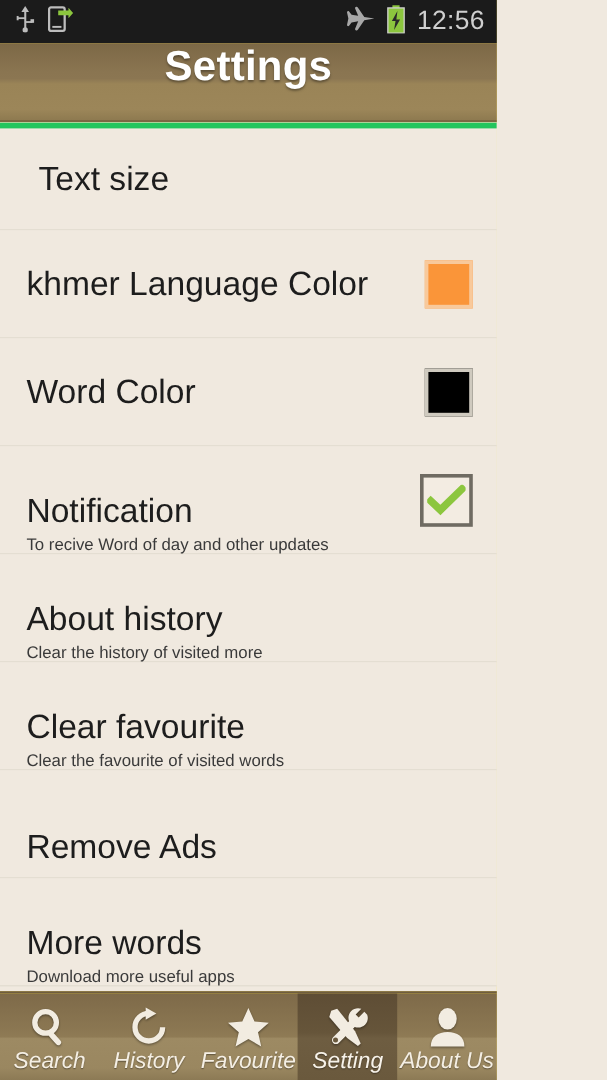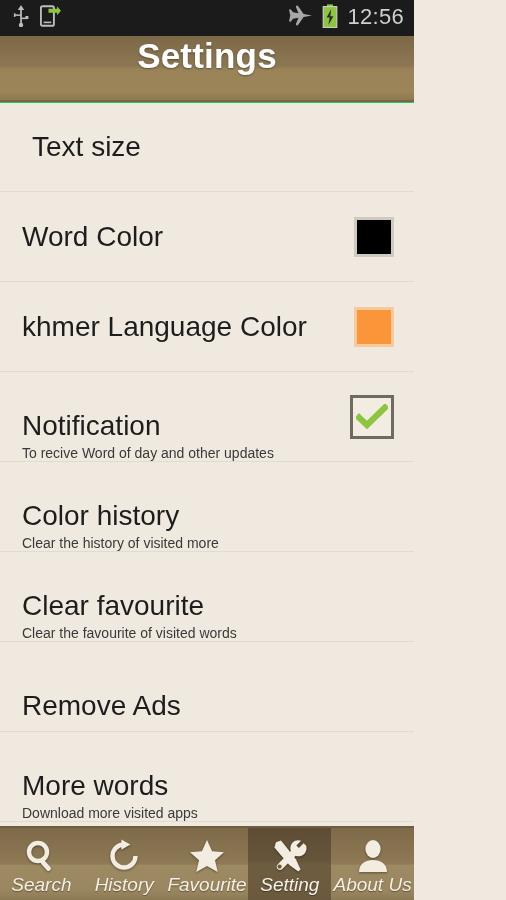--- a/index.html
+++ b/index.html
@@ -55,21 +55,21 @@
     overflow: hidden;
   }
   .row {
     position: relative;
     height: 90px;
     display: flex; align-items: center;
     padding: 0 20px 0 22px;
     border-bottom: 1px solid #e2dbcf;
     background: #f0e9df;
   }
-  .row:first-child { border-top: 1px solid #22c55e; padding-left: 32px; }
+  .row:first-child { border-top: 5px solid #22c55e; padding-left: 32px; }
   .row-texts { display: flex; flex-direction: column; justify-content: center; flex: 1 1 auto; min-width: 0; }
   .row-title {
     font-size: 28px; color: #1d1d1d; line-height: 1.12;
     font-weight: normal; white-space: nowrap; margin-top: 38px;
   }
   .row-sub {
     font-size: 14px; color: #3a3a3a; margin-top: 4px;
     white-space: nowrap;
   }
   .row.single .row-title { margin-top: 0; }
@@ -171,70 +171,70 @@
   <div class="list">
 
     <div class="row single">
       <div class="row-texts">
         <div class="row-title">Text size</div>
       </div>
     </div>
 
     <div class="row single">
       <div class="row-texts">
+        <div class="row-title">khmer Language Color</div>
+      </div>
+      <div class="swatch orange" style="background: rgb(250, 149, 57);"></div>
+    </div>
+
+    <div class="row single">
+      <div class="row-texts">
         <div class="row-title">Word Color</div>
       </div>
       <div class="swatch" style="background: rgb(0, 0, 0);"></div>
-    </div>
-
-    <div class="row single">
-      <div class="row-texts">
-        <div class="row-title">khmer Language Color</div>
-      </div>
-      <div class="swatch orange" style="background: rgb(250, 149, 57);"></div>
     </div>
 
     <div class="row">
       <div class="row-texts">
         <div class="row-title">Notification</div>
         <div class="row-sub">To recive Word of day and other updates</div>
       </div>
       <div class="checkbox">
         <span>
           <svg width="32" height="26" viewBox="0 0 32 26">
             <path d="M3 13.5 L11 21 L29 3.5" fill="none" stroke="#8cc63e" stroke-width="6.2" stroke-linecap="square" stroke-linejoin="miter"></path>
           </svg>
         </span>
       </div>
     </div>
 
     <div class="row">
       <div class="row-texts">
-        <div class="row-title">Color history</div>
+        <div class="row-title">About history</div>
         <div class="row-sub">Clear the history of visited more</div>
       </div>
     </div>
 
     <div class="row">
       <div class="row-texts">
         <div class="row-title">Clear favourite</div>
         <div class="row-sub">Clear the favourite of visited words</div>
       </div>
     </div>
 
     <div class="row">
       <div class="row-texts">
         <div class="row-title">Remove Ads</div>
       </div>
     </div>
 
     <div class="row">
       <div class="row-texts">
         <div class="row-title">More words</div>
-        <div class="row-sub">Download more visited apps</div>
+        <div class="row-sub">Download more useful apps</div>
       </div>
     </div>
 
   </div>
 
   <div class="tabbar">
 
     <div class="tab">
       <span class="tabicon">
         <svg width="34" height="34" viewBox="0 0 34 34">

